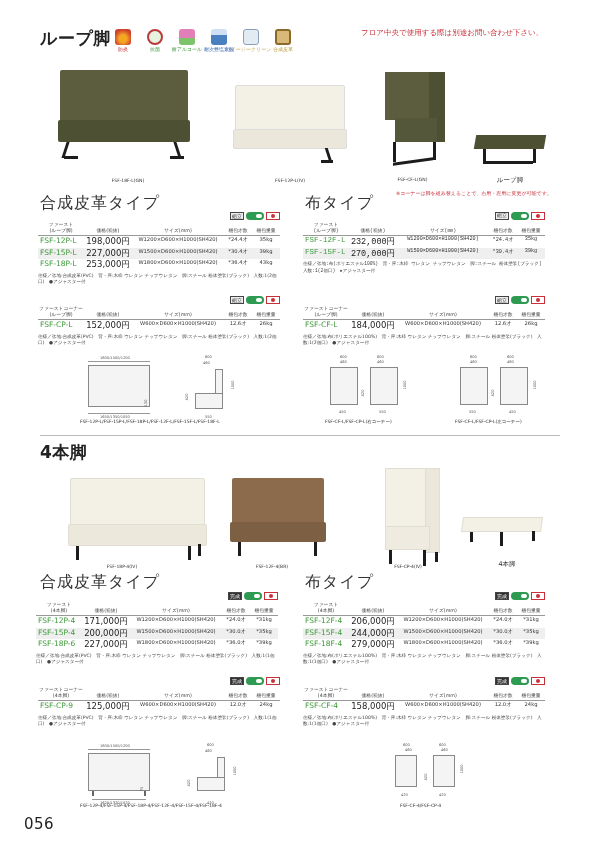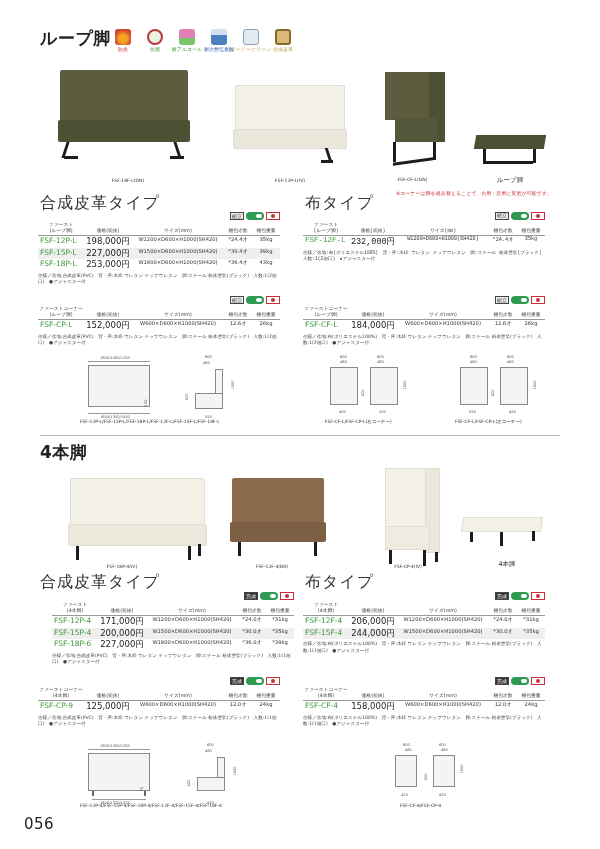--- a/index.html
+++ b/index.html
@@ -87,20 +87,21 @@
     <div class="glyph" style="background:#e3ebf2;border:1px solid #8aa0b8;"></div>
     <div class="lbl" style="color:#b89a3a;">イージークリーン</div>
   </div>
   <div class="feat">
     <div class="glyph" style="background:#d9b978;border:2px solid #8a6a2a;"></div>
     <div class="lbl" style="color:#b89a3a;">合成皮革</div>
   </div>
 </div>
 
 <div class="abs notice" style="left:353px;top:27px;">
+  <div style="padding-left:8px;">フロア中央で使用する際は別途お問い合わせ下さい。</div>
 </div>
 
 <div class="sofa" style="left:60px;top:70px;width:128px;height:90px;">
   <div class="back" style="left:0;top:0;width:128px;height:52px;background:#5b5d3e;border-radius:2px;"></div>
   <div class="seat" style="left:-2px;top:50px;width:132px;height:22px;background:#4e5034;border-radius:2px;"></div>
   <div class="leg" style="left:4px;top:72px;width:3px;height:16px;transform:skewX(-18deg);"></div>
   <div class="leg" style="left:4px;top:86px;width:14px;height:3px;"></div>
   <div class="leg" style="left:116px;top:72px;width:3px;height:16px;transform:skewX(18deg);"></div>
   <div class="leg" style="left:110px;top:86px;width:14px;height:3px;"></div>
 </div>
@@ -188,20 +189,27 @@
     <span class="c-size">サイズ(mm)</span>
     <span class="c-vol">梱包才数</span>
     <span class="c-wt">梱包重量</span>
   </div>
   <div class="row">
     <span class="c-code">FSF-12F-L</span>
     <span class="c-price">232,000円</span>
     <span class="c-size">W1200×D600×H1000(SH420)</span>
     <span class="c-vol">*24.4才</span>
     <span class="c-wt">35kg</span>
+  </div>
+  <div class="row alt">
+    <span class="c-code">FSF-15F-L</span>
+    <span class="c-price">270,000円</span>
+    <span class="c-size">W1500×D600×H1000(SH420)</span>
+    <span class="c-vol">*30.4才</span>
+    <span class="c-wt">39kg</span>
   </div>
   <div class="note">仕様／張地:布(ポリエステル100%)　背・座:木枠 ウレタン チップウレタン　脚:スチール 粉体塗装(ブラック)　入数:1(2個口)　●アジャスター付</div>
 </div>
 
 <div class="spec" style="left:38px;top:296px;">
   <div class="badges" style="margin-bottom:2px;">
     <span class="b-stamp">組立</span>
     <span class="b-g"></span>
     <span class="b-jp"></span>
   </div>
@@ -327,21 +335,21 @@
   <div class="seat" style="left:0;top:0;width:80px;height:15px;background:#f3f0e6;border:1px solid #e0ddd2;transform:skewX(-8deg);"></div>
   <div class="leg" style="left:8px;top:15px;width:3px;height:10px;"></div>
   <div class="leg" style="left:38px;top:15px;width:3px;height:14px;"></div>
   <div class="leg" style="left:70px;top:14px;width:3px;height:10px;"></div>
 </div>
 <div class="abs photo-cap2" style="left:487px;top:560px;width:40px;">4本脚</div>
 
 <div class="abs sub-title" style="left:40px;top:572px;">合成皮革タイプ</div>
 <div class="abs sub-title" style="left:305px;top:572px;">布タイプ</div>
 
-<div class="spec" style="left:52px;top:592px;">
+<div class="spec" style="left:36px;top:592px;">
   <div class="badges" style="margin-bottom:2px;">
     <span class="b-stamp dark">完成</span>
     <span class="b-g"></span>
     <span class="b-jp"></span>
   </div>
   <div class="hdr">
     <span class="c-code" style="white-space:pre-line;line-height:5.5px;">ファースト
 (4本脚)</span>
     <span class="c-price">価格(税抜)</span>
     <span class="c-size">サイズ(mm)</span>
@@ -392,20 +400,27 @@
     <span class="c-size">W1200×D600×H1000(SH420)</span>
     <span class="c-vol">*24.0才</span>
     <span class="c-wt">*31kg</span>
   </div>
   <div class="row alt">
     <span class="c-code">FSF-15F-4</span>
     <span class="c-price">244,000円</span>
     <span class="c-size">W1500×D600×H1000(SH420)</span>
     <span class="c-vol">*30.0才</span>
     <span class="c-wt">*35kg</span>
+  </div>
+  <div class="row">
+    <span class="c-code">FSF-18F-4</span>
+    <span class="c-price">279,000円</span>
+    <span class="c-size">W1800×D600×H1000(SH420)</span>
+    <span class="c-vol">*36.0才</span>
+    <span class="c-wt">*39kg</span>
   </div>
   <div class="note">仕様／張地:布(ポリエステル100%)　背・座:木枠 ウレタン チップウレタン　脚:スチール 粉体塗装(ブラック)　入数:1(1個口)　●アジャスター付</div>
 </div>
 
 <div class="spec" style="left:38px;top:677px;">
   <div class="badges" style="margin-bottom:2px;">
     <span class="b-stamp dark">完成</span>
     <span class="b-g"></span>
     <span class="b-jp"></span>
   </div>

